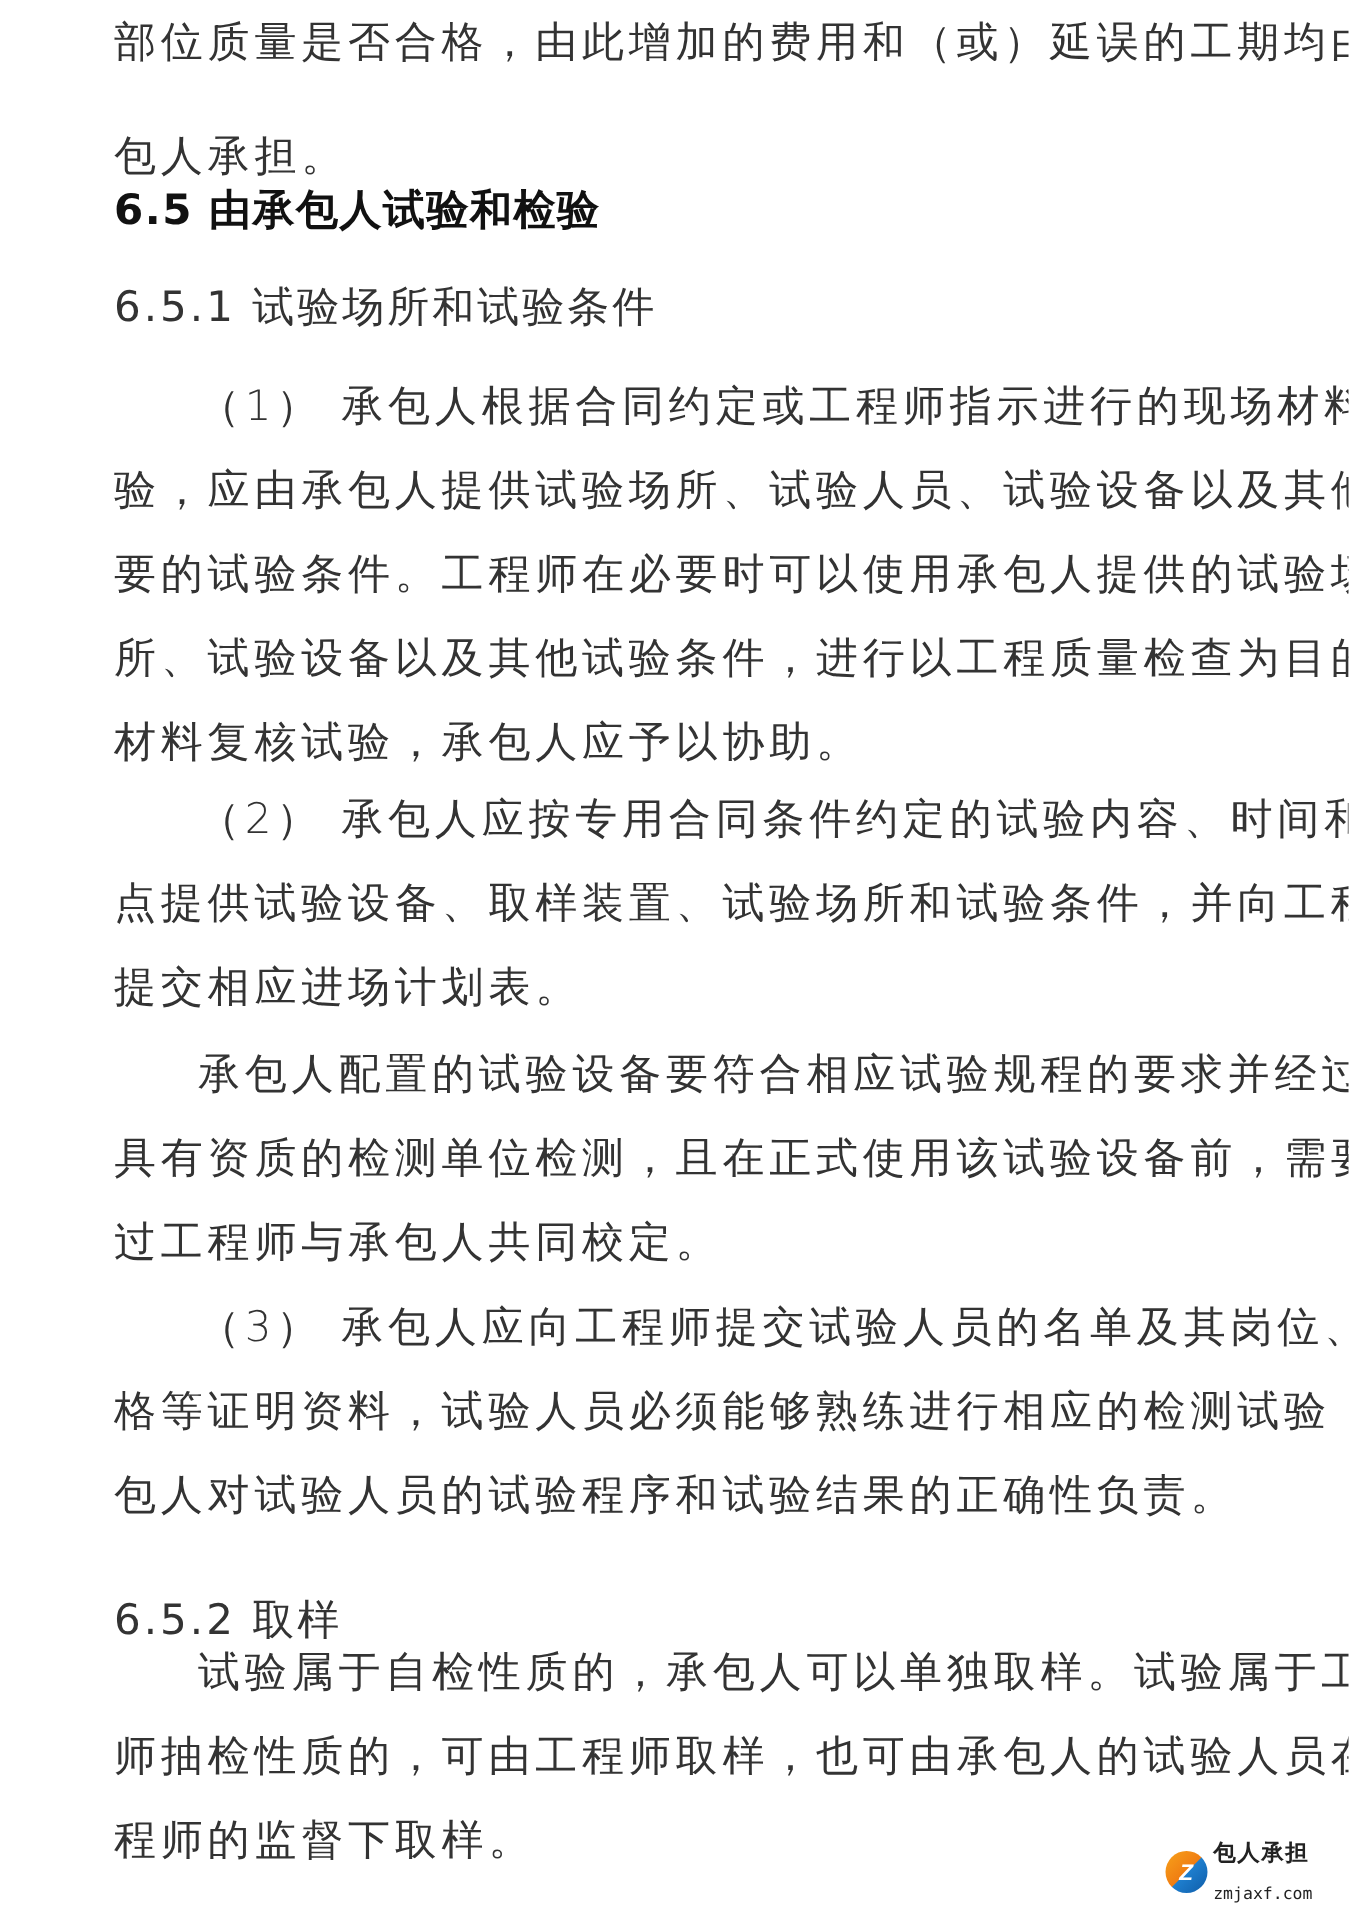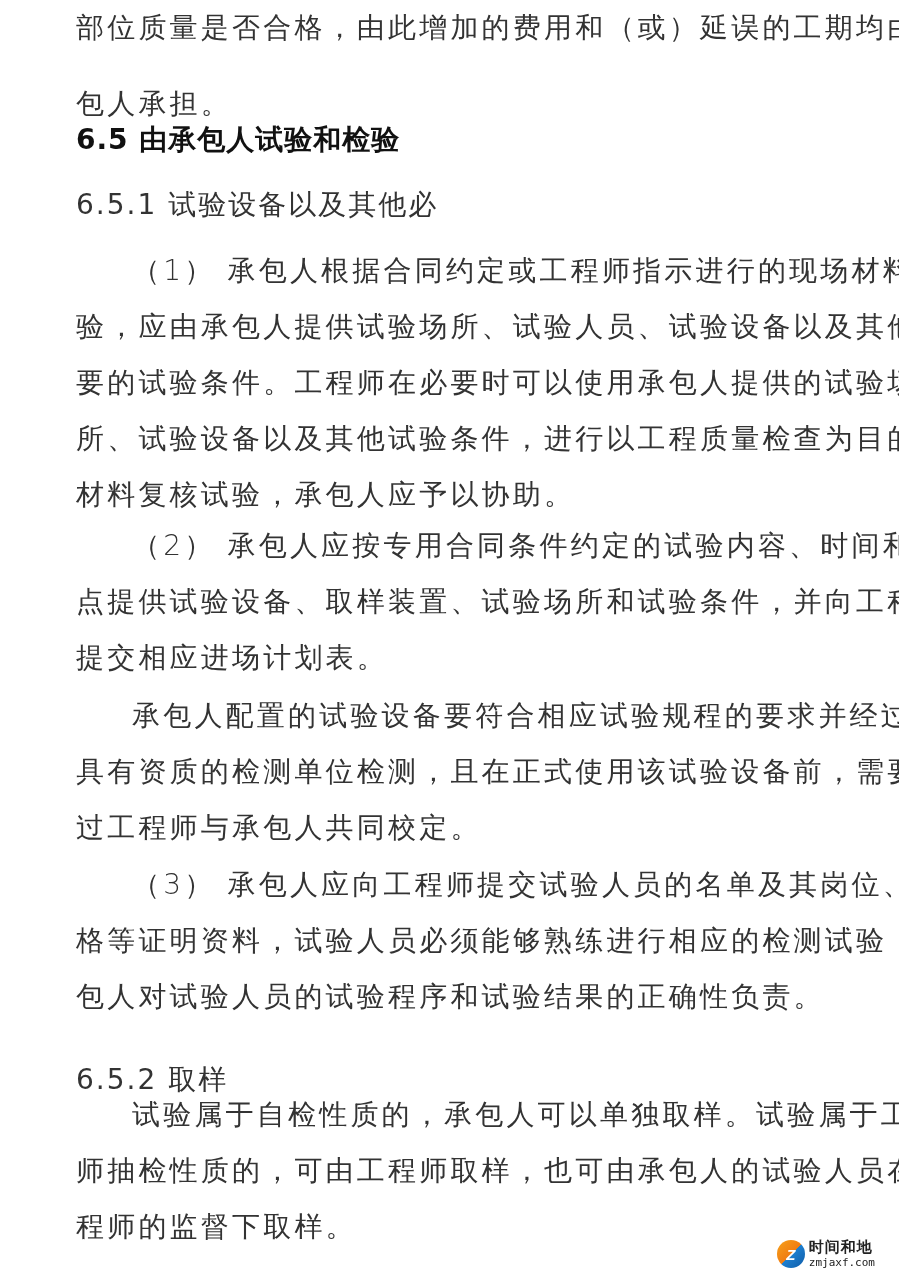--- a/index.html
+++ b/index.html
@@ -76,36 +76,36 @@
     .wm-cn {
       font-size: 15px;
       font-weight: bold;
       color: #222;
       letter-spacing: 1px;
     }
     .wm-en {
       font-size: 11px;
       color: #222;
       font-family: "DejaVu Sans Mono", monospace;
-      margin-top: 2px;
+      margin-top: 14px;
     }
   </style>
 </head>
 <body>
 
 <div class="page">
 
   <div class="para" style="position:absolute; top:0;">
     <div class="line">部位质量是否合格，由此增加的费用和（或）延误的工期均由承</div>
     <div class="line" style="margin-top:20px;">包人承担。</div>
   </div>
 
   <div class="heading" style="position:absolute; top:112px;text-align:center;">6.5 由承包人试验和检验</div>
 
-  <div class="subheading" style="position:absolute; top:177px;">6.5.1 试验设备以及其他必</div>
+  <div class="subheading" style="position:absolute; top:177px;">6.5.1 试验场所和试验条件</div>
 
   <div class="para" style="position:absolute; top:243px;">
     <div class="line" style="padding-left:56px;">（1） 承包人根据合同约定或工程师指示进行的现场材料试</div>
     <div class="line">验，应由承包人提供试验场所、试验人员、试验设备以及其他必</div>
     <div class="line">要的试验条件。工程师在必要时可以使用承包人提供的试验场</div>
     <div class="line">所、试验设备以及其他试验条件，进行以工程质量检查为目的的</div>
     <div class="line">材料复核试验，承包人应予以协助。</div>
   </div>
 
   <div class="para" style="position:absolute; top:518px;">
@@ -131,16 +131,16 @@
   <div class="para" style="position:absolute; top:1087px;">
     <div class="line" style="padding-left:56px;">试验属于自检性质的，承包人可以单独取样。试验属于工程</div>
     <div class="line">师抽检性质的，可由工程师取样，也可由承包人的试验人员在工</div>
     <div class="line">程师的监督下取样。</div>
   </div>
 </div>
 
 <div class="watermark">
   <div class="wm-logo">Z</div>
   <div class="wm-text">
-    <span class="wm-cn">时间和地</span>
+    <span class="wm-cn">包人承担</span>
     <span class="wm-en">zmjaxf.com</span>
   </div>
 </div>
 
 </body></html>

